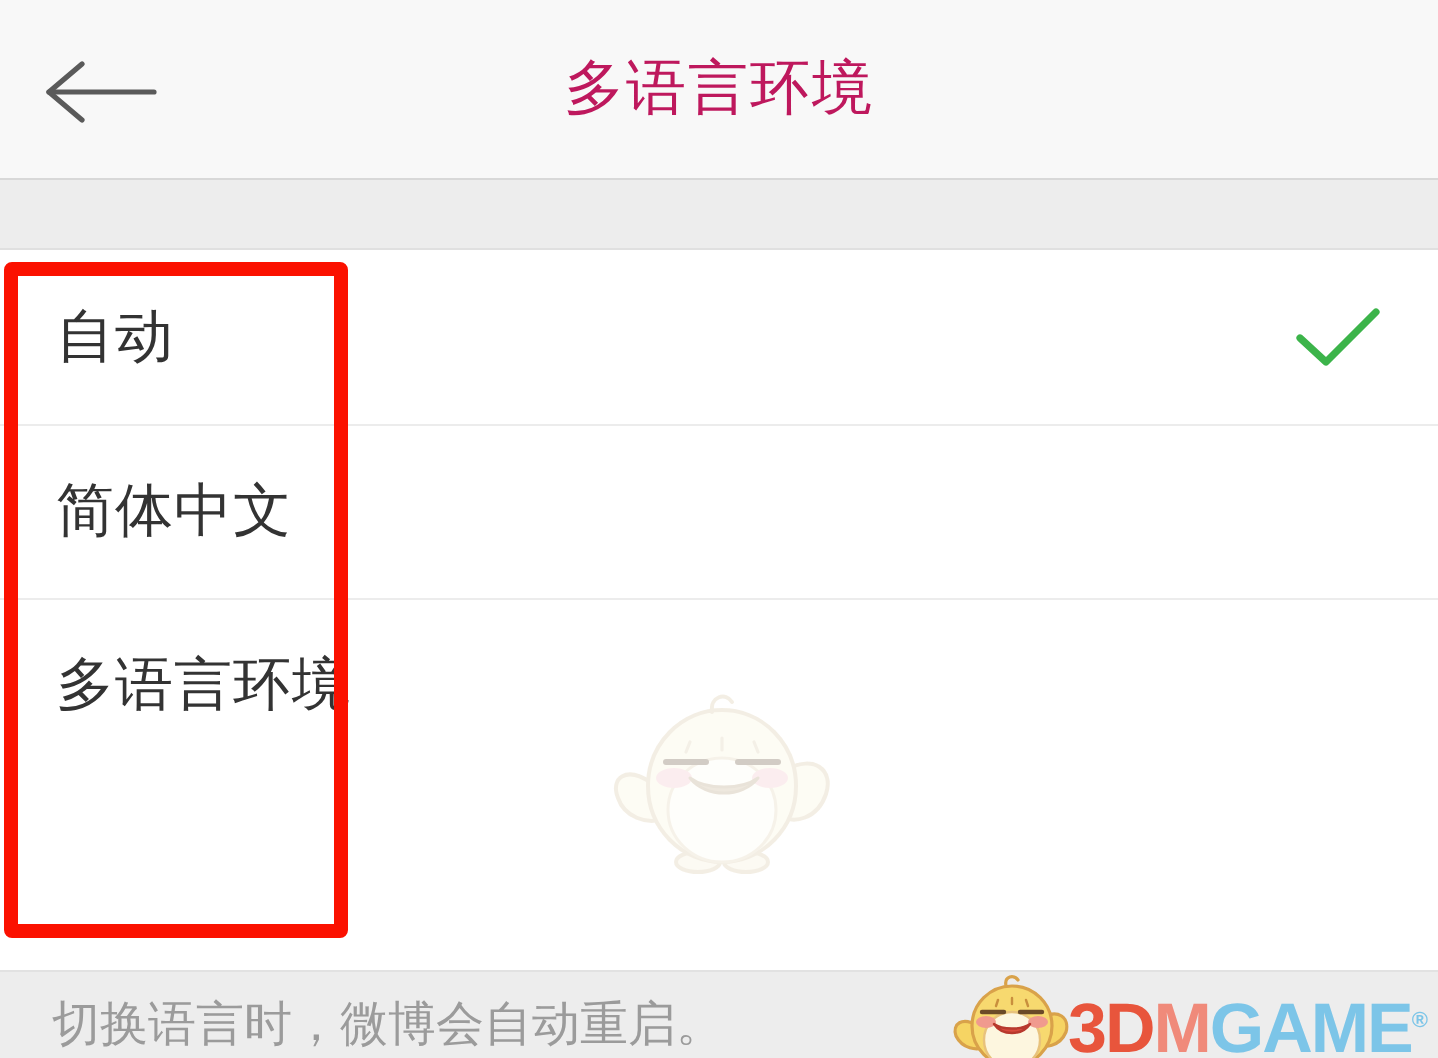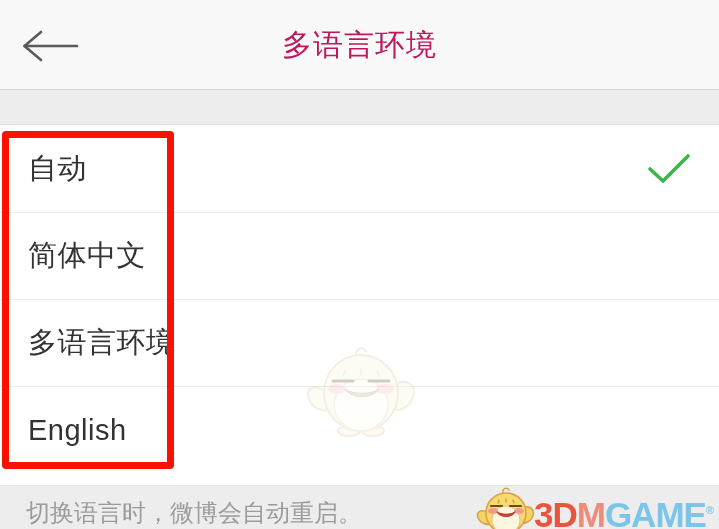--- a/index.html
+++ b/index.html
@@ -251,24 +251,20 @@
     <div class="row">
       <span class="row-label">简体中文</span>
 
     </div>
 
     <div class="row">
       <span class="row-label">多语言环境</span>
 
     </div>
 
-    <div class="row">
-      <span class="row-label">English</span>
-
-    </div>
 
   </div>
 
   <div class="footer">
     <div class="footer-note">切换语言时，微博会自动重启。</div>
 
     <div class="site-watermark">
       <span class="wm-bird">
         <svg width="66" height="50" viewBox="0 0 66 50">
 

